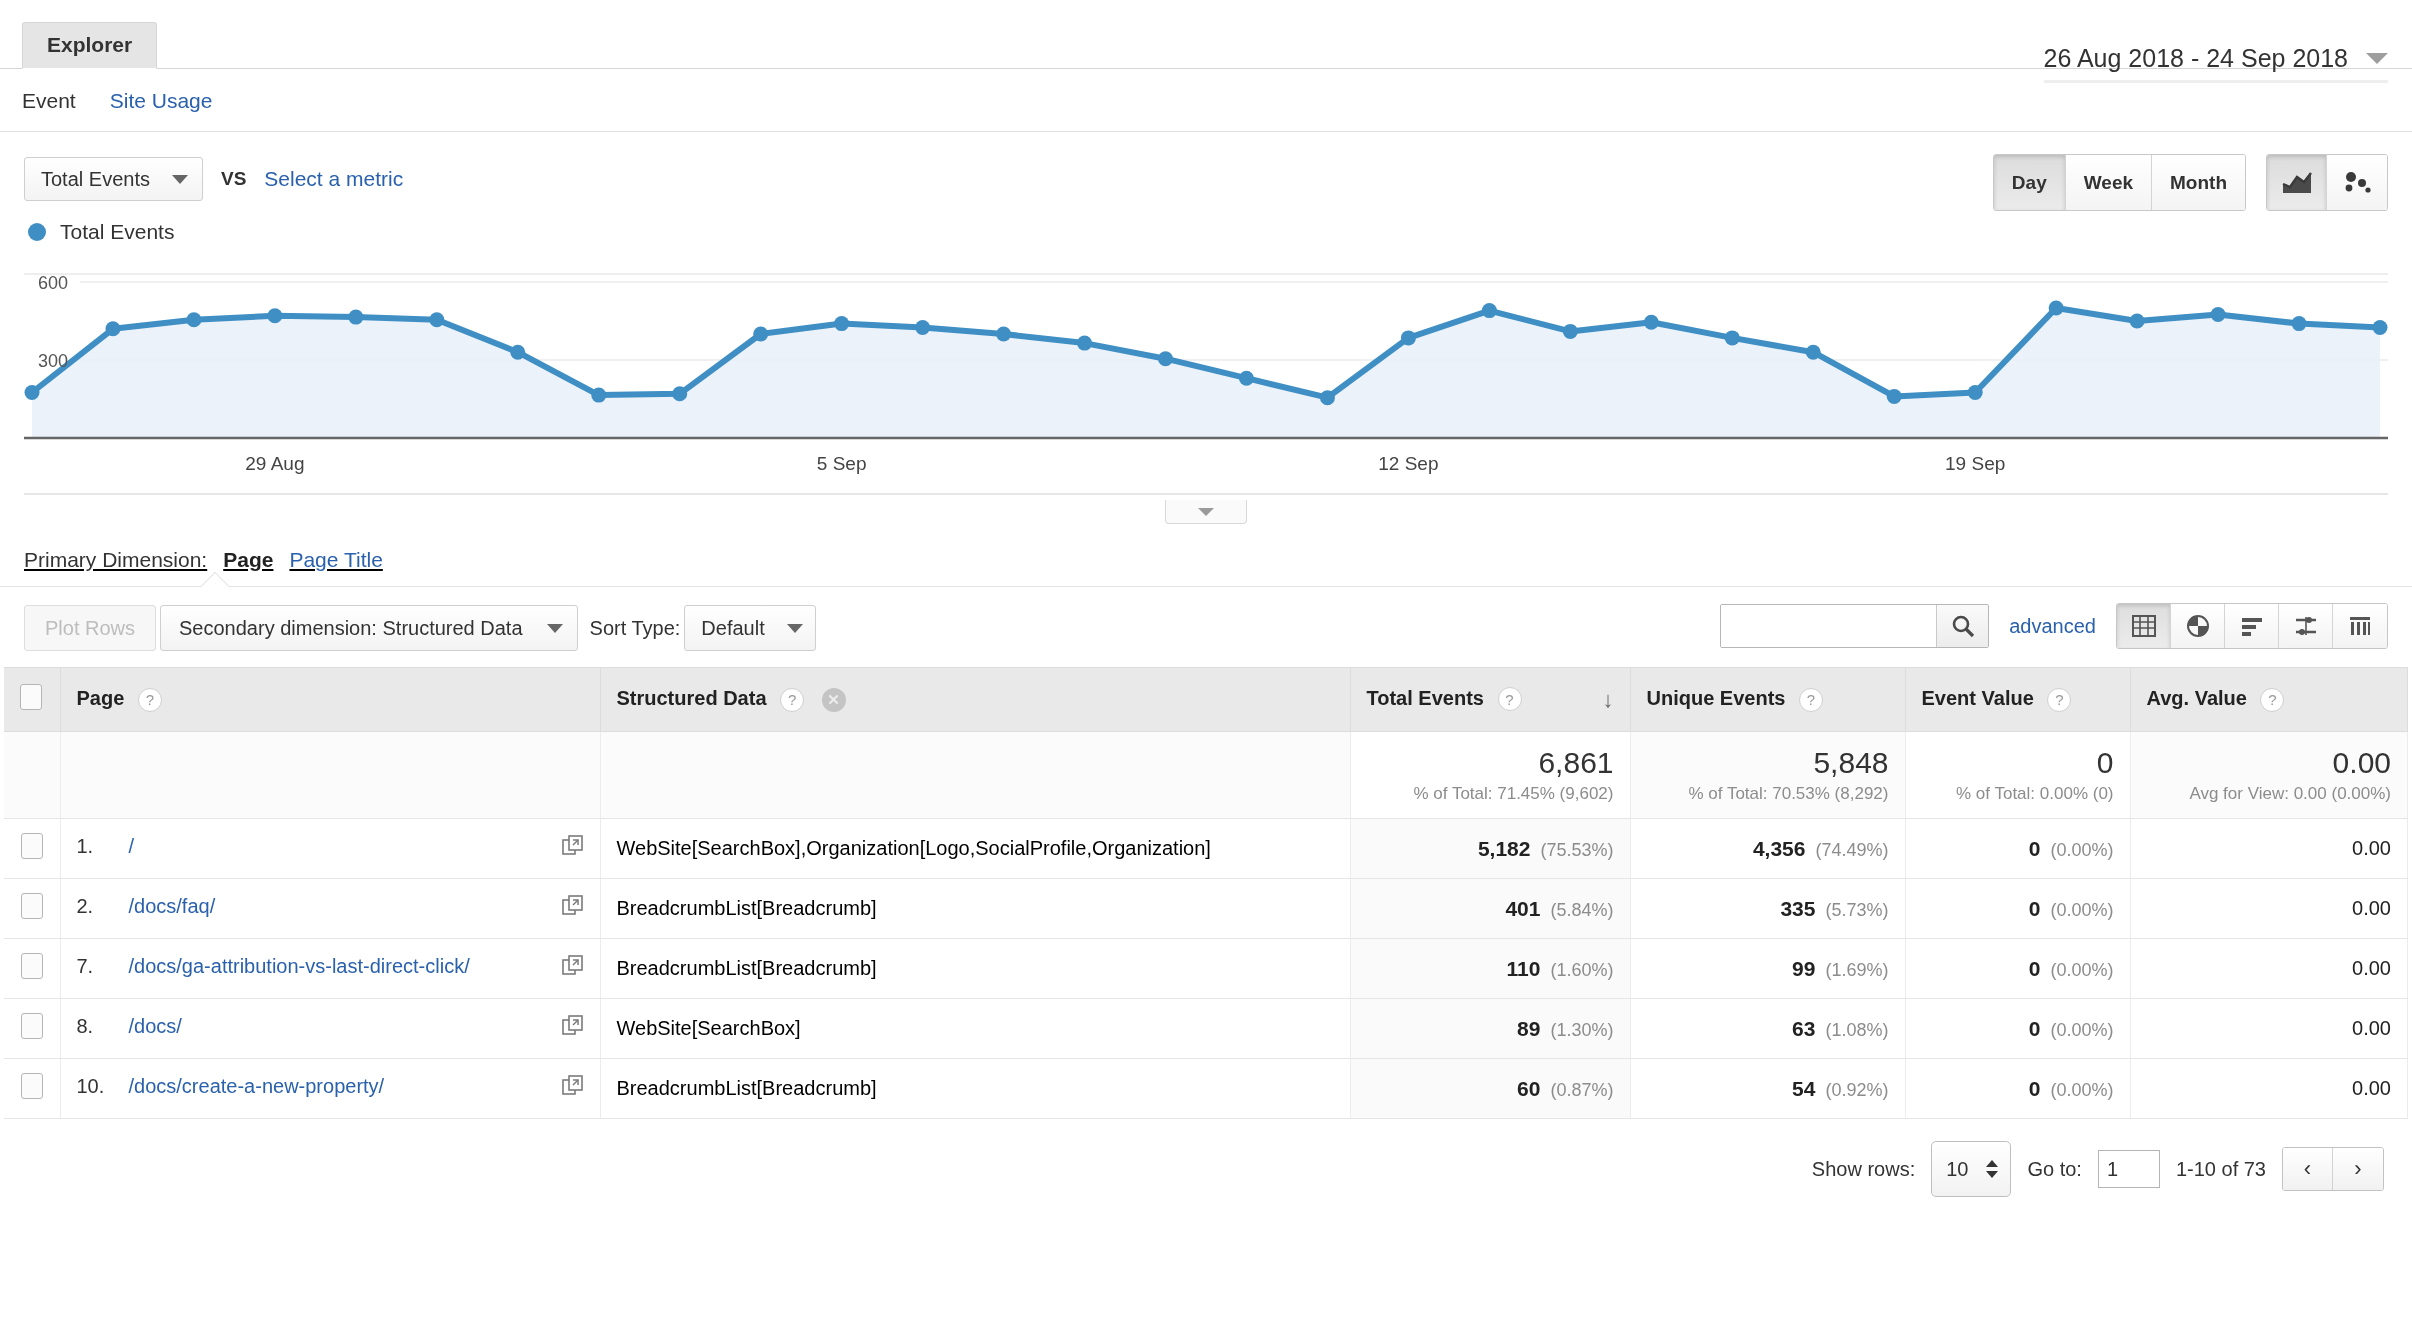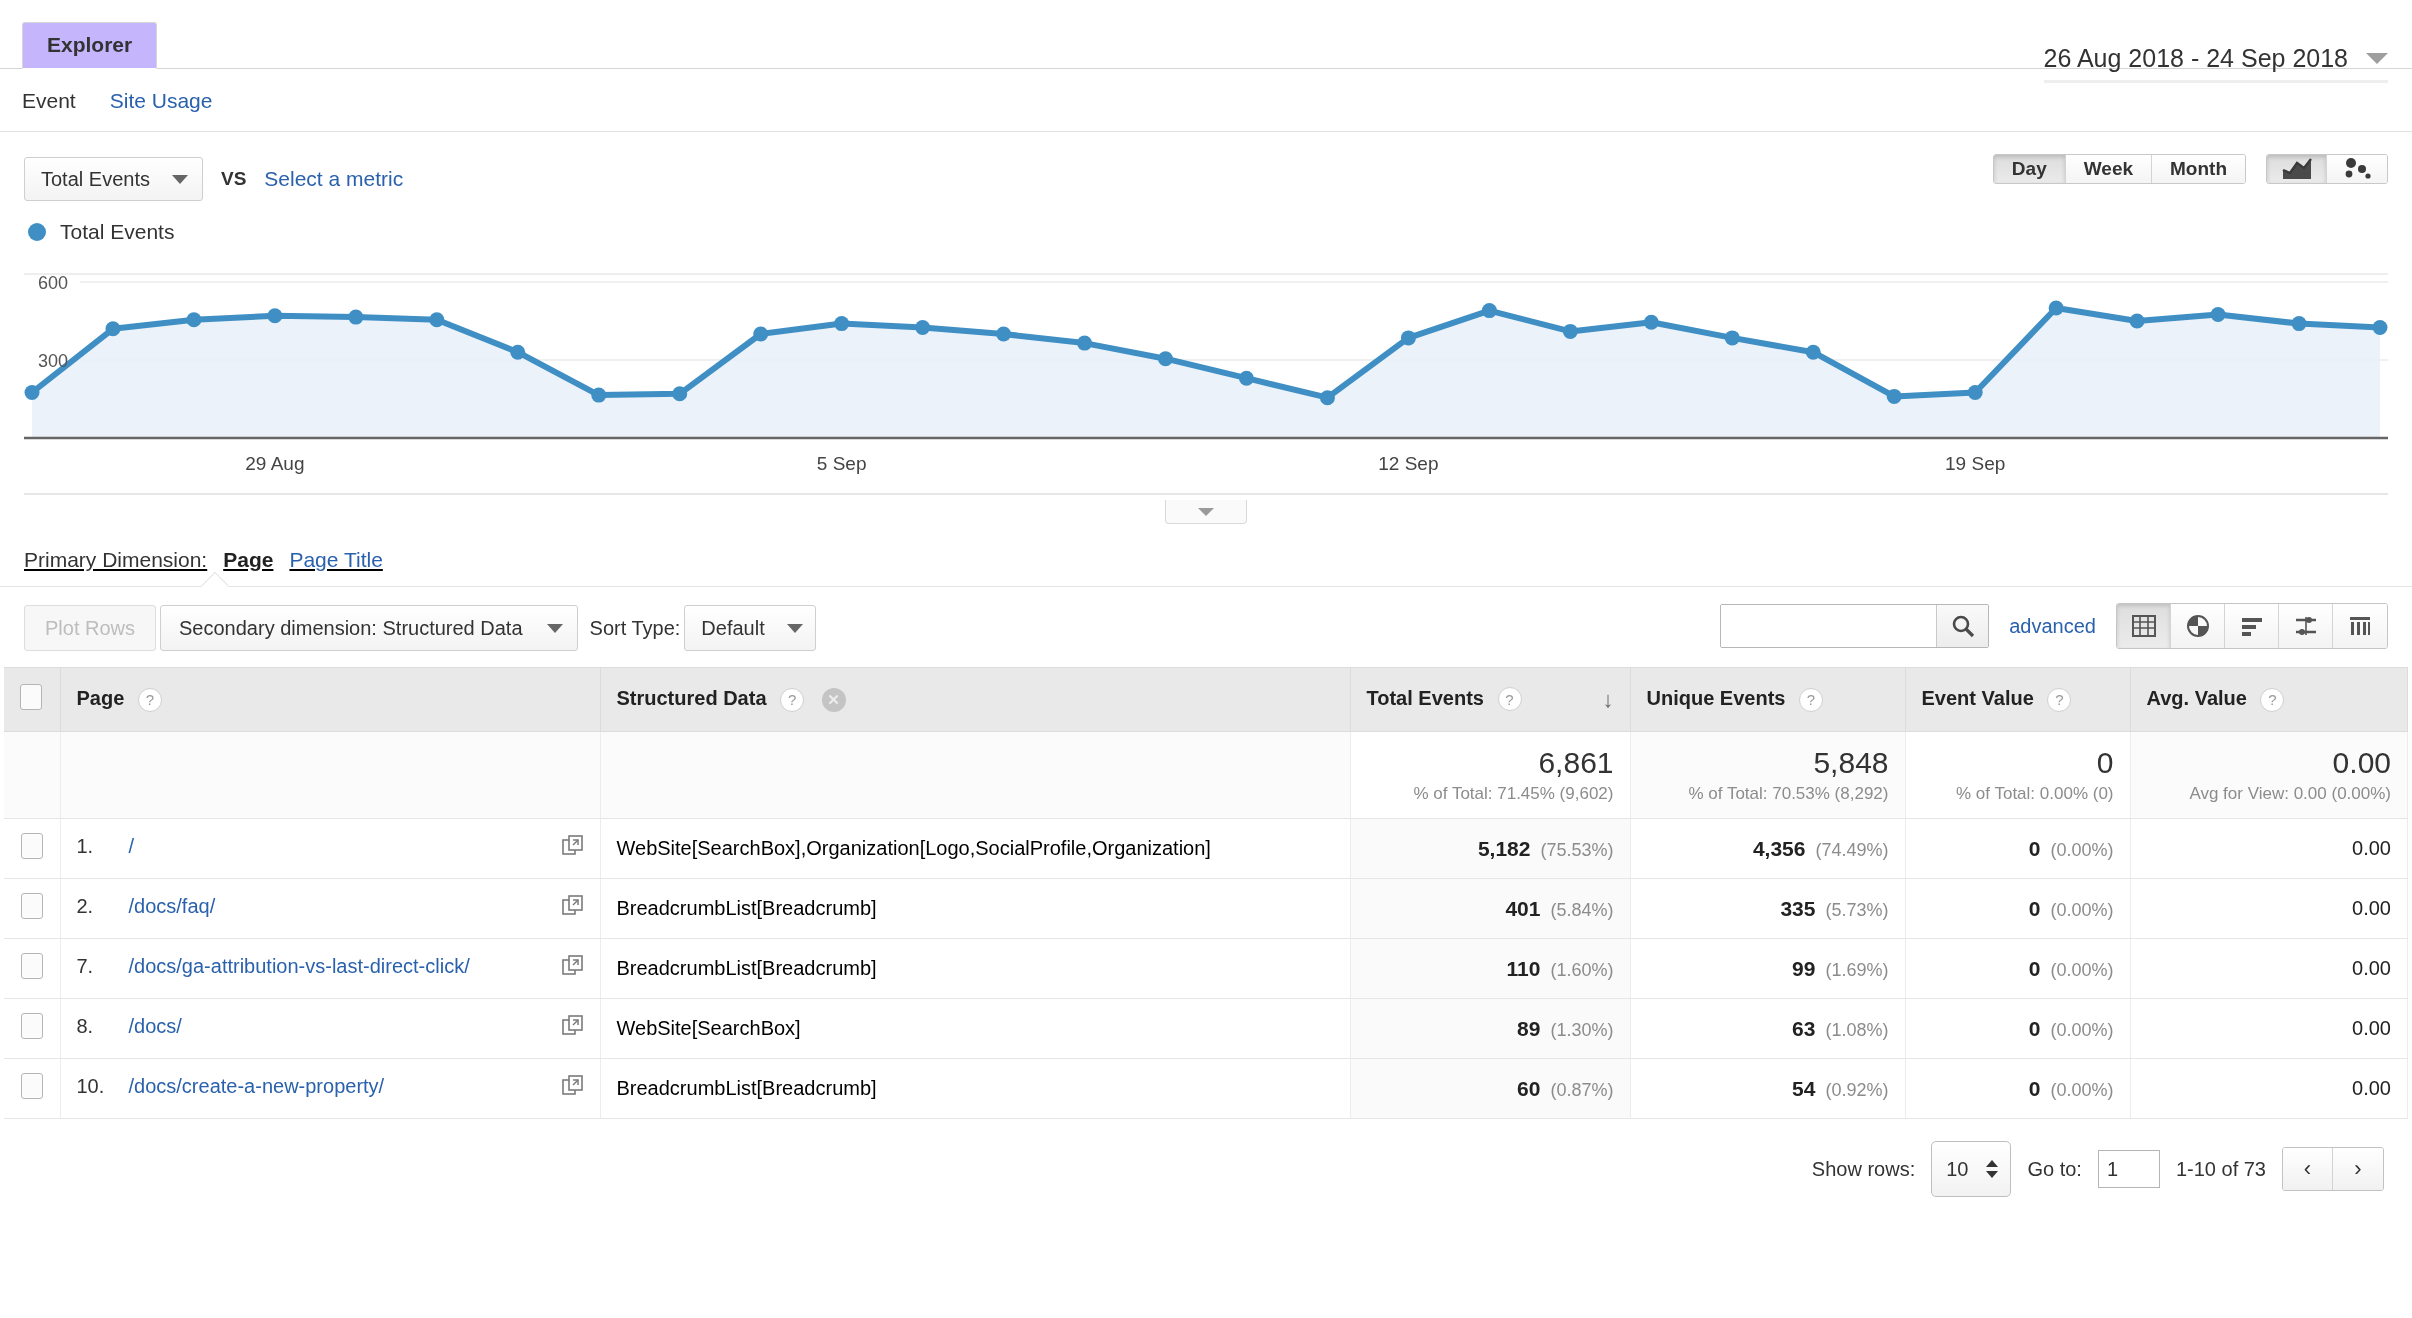--- a/index.html
+++ b/index.html
@@ -60,21 +60,21 @@
   
   .tabstrip {
     margin-top: 22px;
     border-bottom: 1px solid #d6d6d6;
     padding-left: 22px;
     height: 47px;
     display:flex; align-items:flex-end;
   }
   .tab {
     border:1px solid #d6d6d6; border-bottom: 1px solid #fff;
-    background:#c4b5fd;
+    background:#e5e5e5;
     padding: 10px 24px 11px 24px;
     font-size: 21px; font-weight: bold; color:#333;
     border-radius: 3px 3px 0 0;
     position: relative; top: 1px;
   }
 
   
   .subnav {
     display:flex; align-items:center; gap: 34px;
     padding: 20px 0 18px 22px;
@@ -98,21 +98,21 @@
     display:flex; align-items:center; gap: 22px;
     font-size: 20px; color:#333;
   }
   .tri-dn { width:0;height:0;border-left:8px solid transparent;border-right:8px solid transparent;border-top:9px solid #666; }
   .vs { font-size: 19px; font-weight:bold; margin: 0 18px; color:#333; }
   .metricrow .link { color:#2a61ad; font-size:21px; }
 
   .rightctrls { position:absolute; right: 24px; top: 22px; display:flex; align-items:center; gap: 20px; }
   .btngroup { display:flex; border:1px solid #c8c8c8; border-radius:3px; overflow:hidden; }
   .btngroup > div {
-    height: 28px; min-width: 60px; padding: 0 18px;
+    height: 55px; min-width: 60px; padding: 0 18px;
     display:flex; align-items:center; justify-content:center;
     font-size: 19px; font-weight:bold; color:#333;
     background: linear-gradient(#fff,#f4f4f4);
     border-right:1px solid #d4d4d4;
   }
   .btngroup > div:last-child{ border-right:none; }
   .btngroup > div.on { background: linear-gradient(#dcdcdc,#ebebeb); box-shadow: inset 0 2px 4px rgba(0,0,0,.16); }
   .icobtn { width:56px; padding:0 !important; }
 
   

